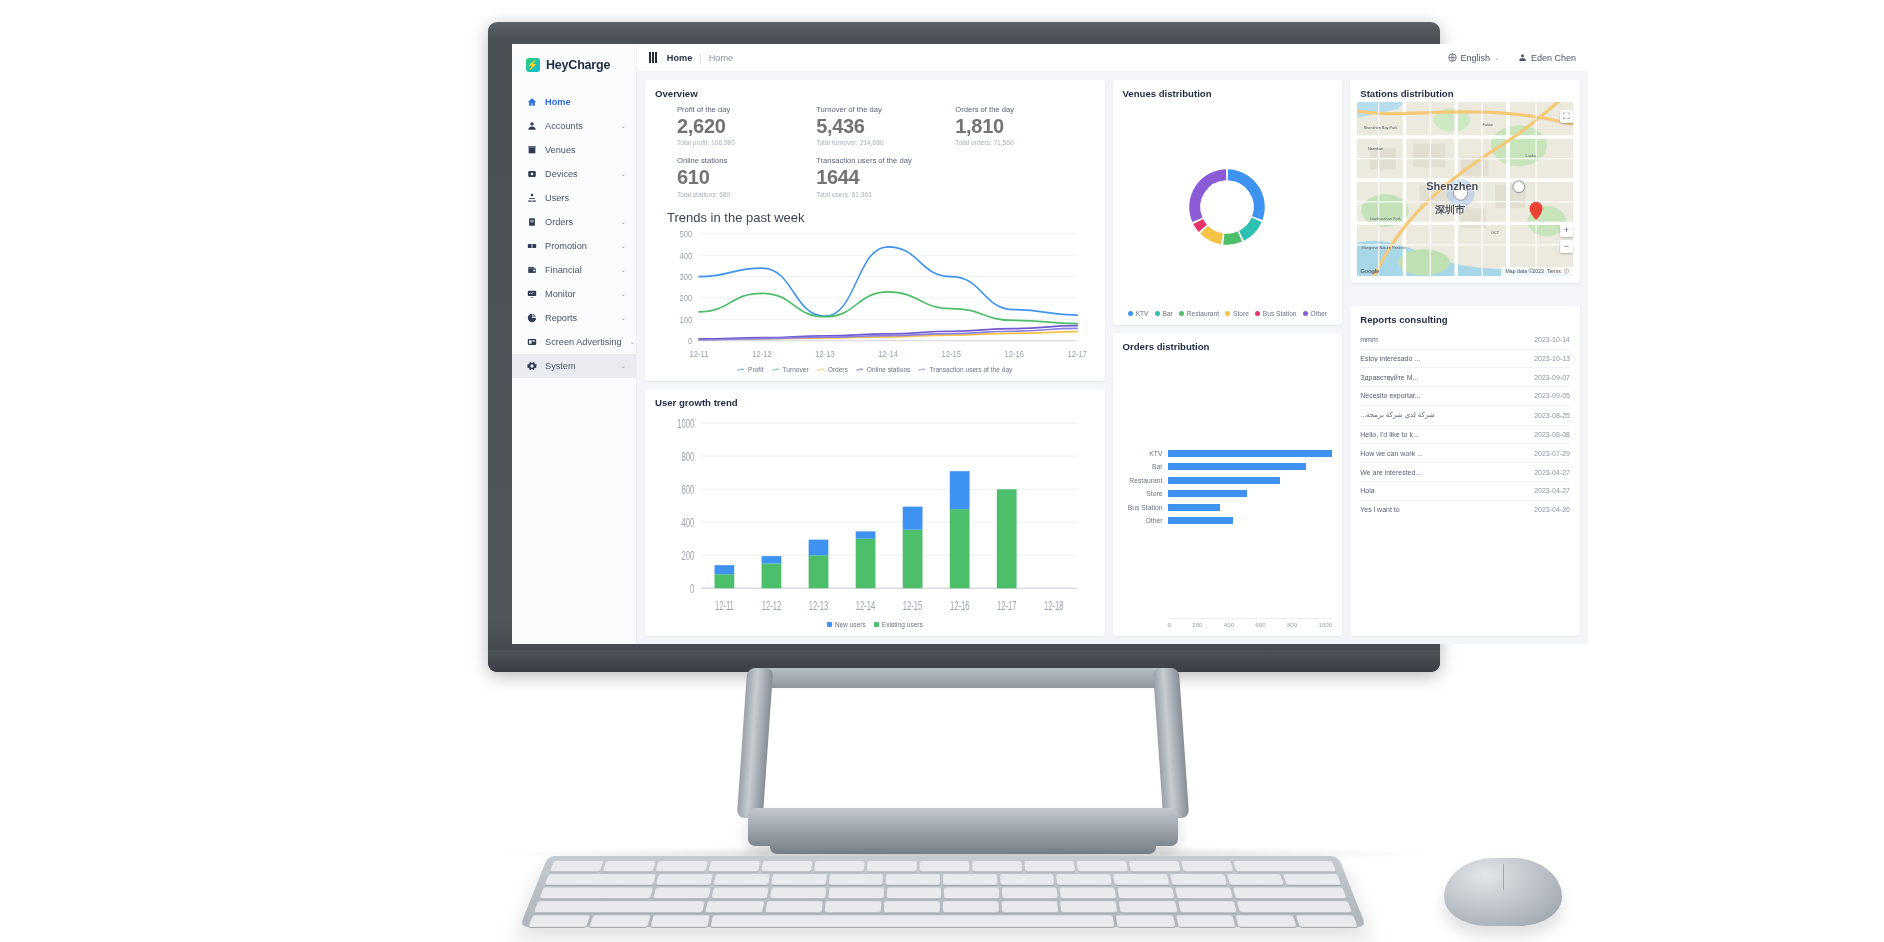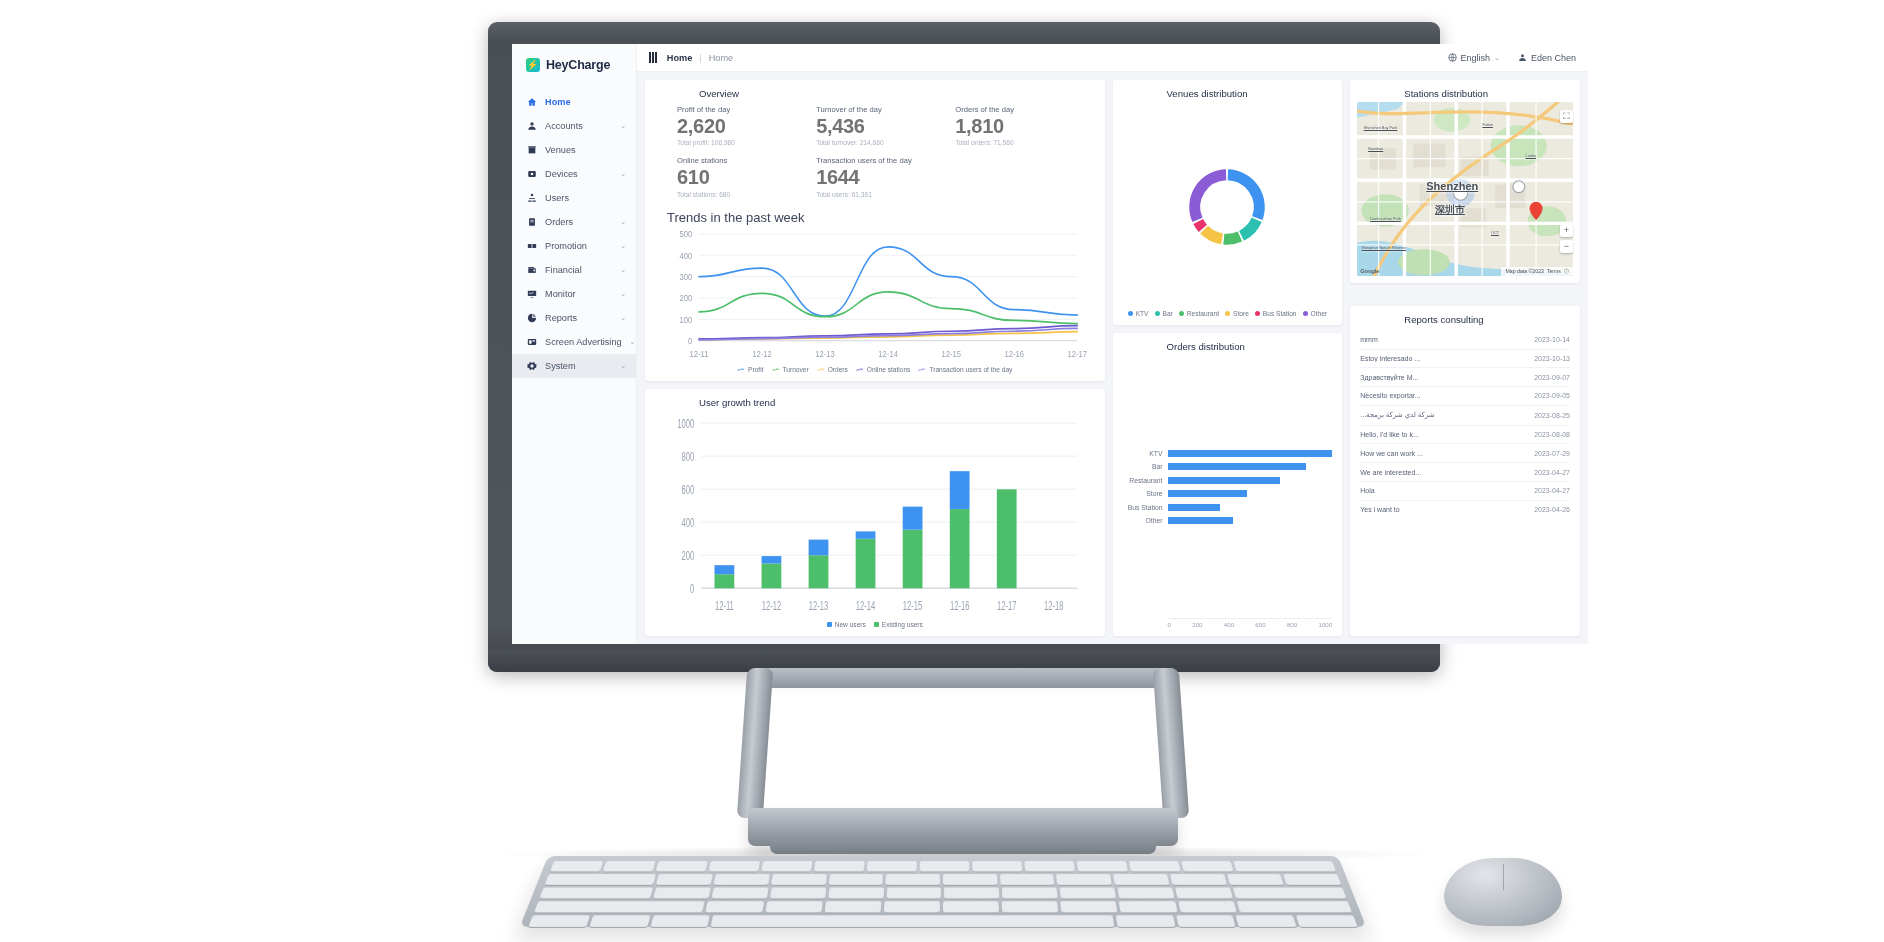--- a/index.html
+++ b/index.html
@@ -121,21 +121,21 @@
   .tb-chip { display:flex; align-items:center; gap:4px; cursor:pointer; }
   .tb-chip .chev { font-size:7px; color:#9aa3b2; }
   .globe, .person { width:9px; height:9px; fill:#4b5569; }
 
   .content { flex:1; padding:8px; display:flex; gap:8px; overflow:hidden; }
   .col-left { flex:1.72; display:flex; flex-direction:column; gap:8px; min-width:0; }
   .col-mid  { flex:0.86; display:flex; flex-direction:column; gap:8px; min-width:0; }
   .col-right{ flex:0.86; display:flex; flex-direction:column; gap:23px; min-width:0; }
 
   .card { background:#fff; border-radius:3px; box-shadow:0 1px 3px rgba(30,40,70,.07); padding:8px 10px; }
-  .card-title { font-size:9.6px; font-weight:400; color:#1f2a44; margin-bottom:6px;margin-left:44px; }
+  .card-title { font-size:9.6px; font-weight:700; color:#1f2a44; margin-bottom:6px; }
 
   
   .stats { display:flex; flex-wrap:wrap; padding-left:22px;align-items:center; }
   .stat { width:33.33%; margin-bottom:10px; }
   .stat.wide { width:40%; }
   .stat-label { font-size:7.6px; color:#5a637a; margin-bottom:1px; }
   .stat-value { font-size:20px; font-weight:700; color:#737373; line-height:1.12; letter-spacing:-.3px; }
   .stat-sub { font-size:6.6px; color:#a9b0bf; margin-top:2px; }
 
   .sec-sub { font-size:13px; color:#3c4459; margin:2px 0 2px 12px; }
@@ -152,21 +152,21 @@
   .map-box { position:absolute; left:7px; right:7px; top:22px; bottom:7px; overflow:hidden; border-radius:2px; background:#e8e6df; }
   .map-ctrl {
     position:absolute; right:7px; width:13px; height:13px; background:#fff; border-radius:2px;
     display:flex; align-items:center; justify-content:center; font-size:9px; color:#5c6370;
     box-shadow:0 1px 2px rgba(0,0,0,.25); cursor:pointer; z-index:5;
   }
   .map-attr {
     position:absolute; right:0; bottom:0; background:rgba(255,255,255,.78);
     font-size:5.2px; color:#4a4f58; padding:1px 4px; z-index:5; white-space:nowrap;
   }
-  .map-label { position:absolute; z-index:3; color:#4a4f58; white-space:nowrap; pointer-events:none;text-decoration:underline; }
+  .map-label { position:absolute; z-index:3; color:#4a4f58; white-space:nowrap; pointer-events:none; }
   .gm-logo { position:absolute; left:3px; bottom:2px; z-index:5; font-size:6px; font-weight:700; letter-spacing:-.3px; }
 
   
   .hbar-row { display:flex; align-items:center; gap:5px; margin-bottom:6.5px; }
   .hbar-lbl { width:40px; text-align:right; font-size:6.8px; color:#6b7488; flex-shrink:0; }
   .hbar-track { flex:1; height:7px; position:relative; }
   .hbar-fill { height:7px; background:#3f93f0; border-radius:0; }
   .hbar-axis { display:flex; margin-left:45px; justify-content:space-between; font-size:6.2px; color:#9aa3b2; border-top:1px solid #eceef2; padding-top:2px; }
 
   

